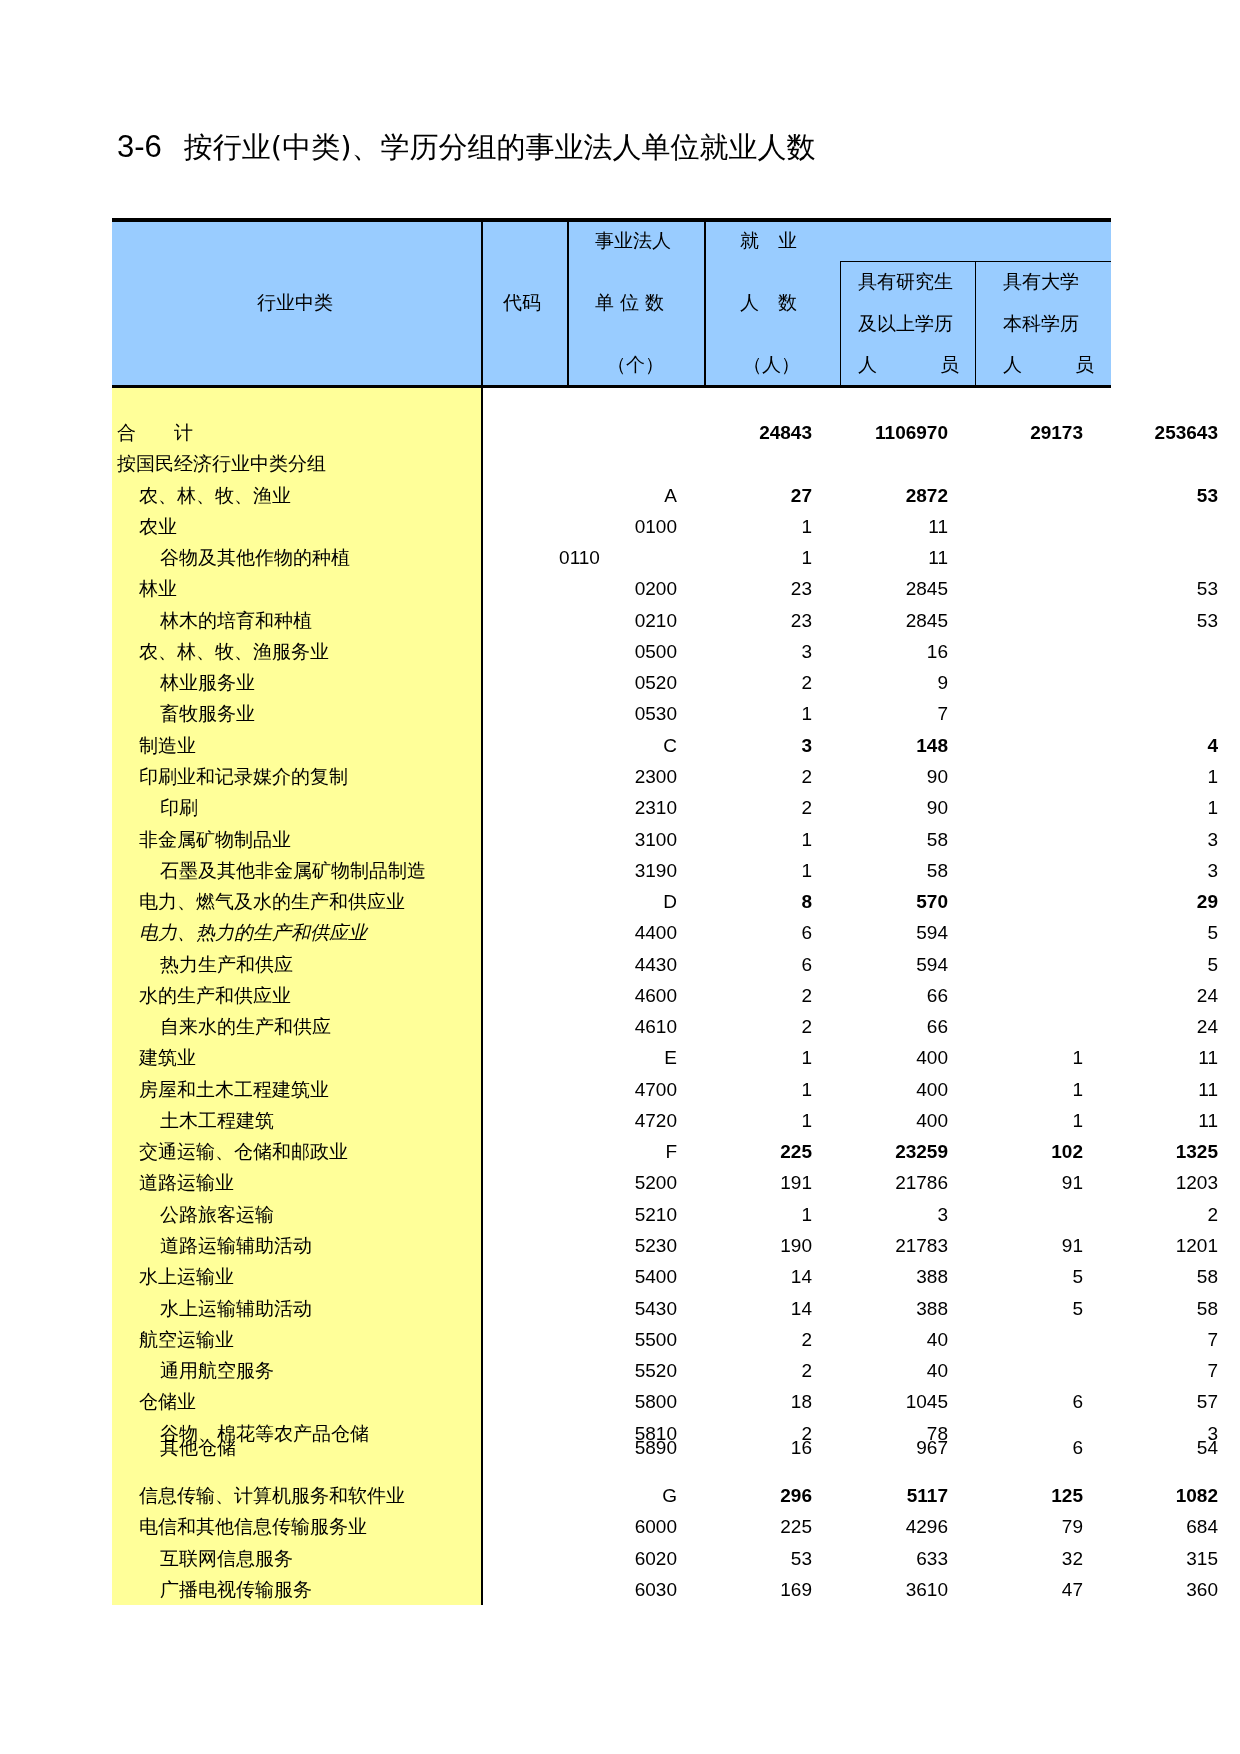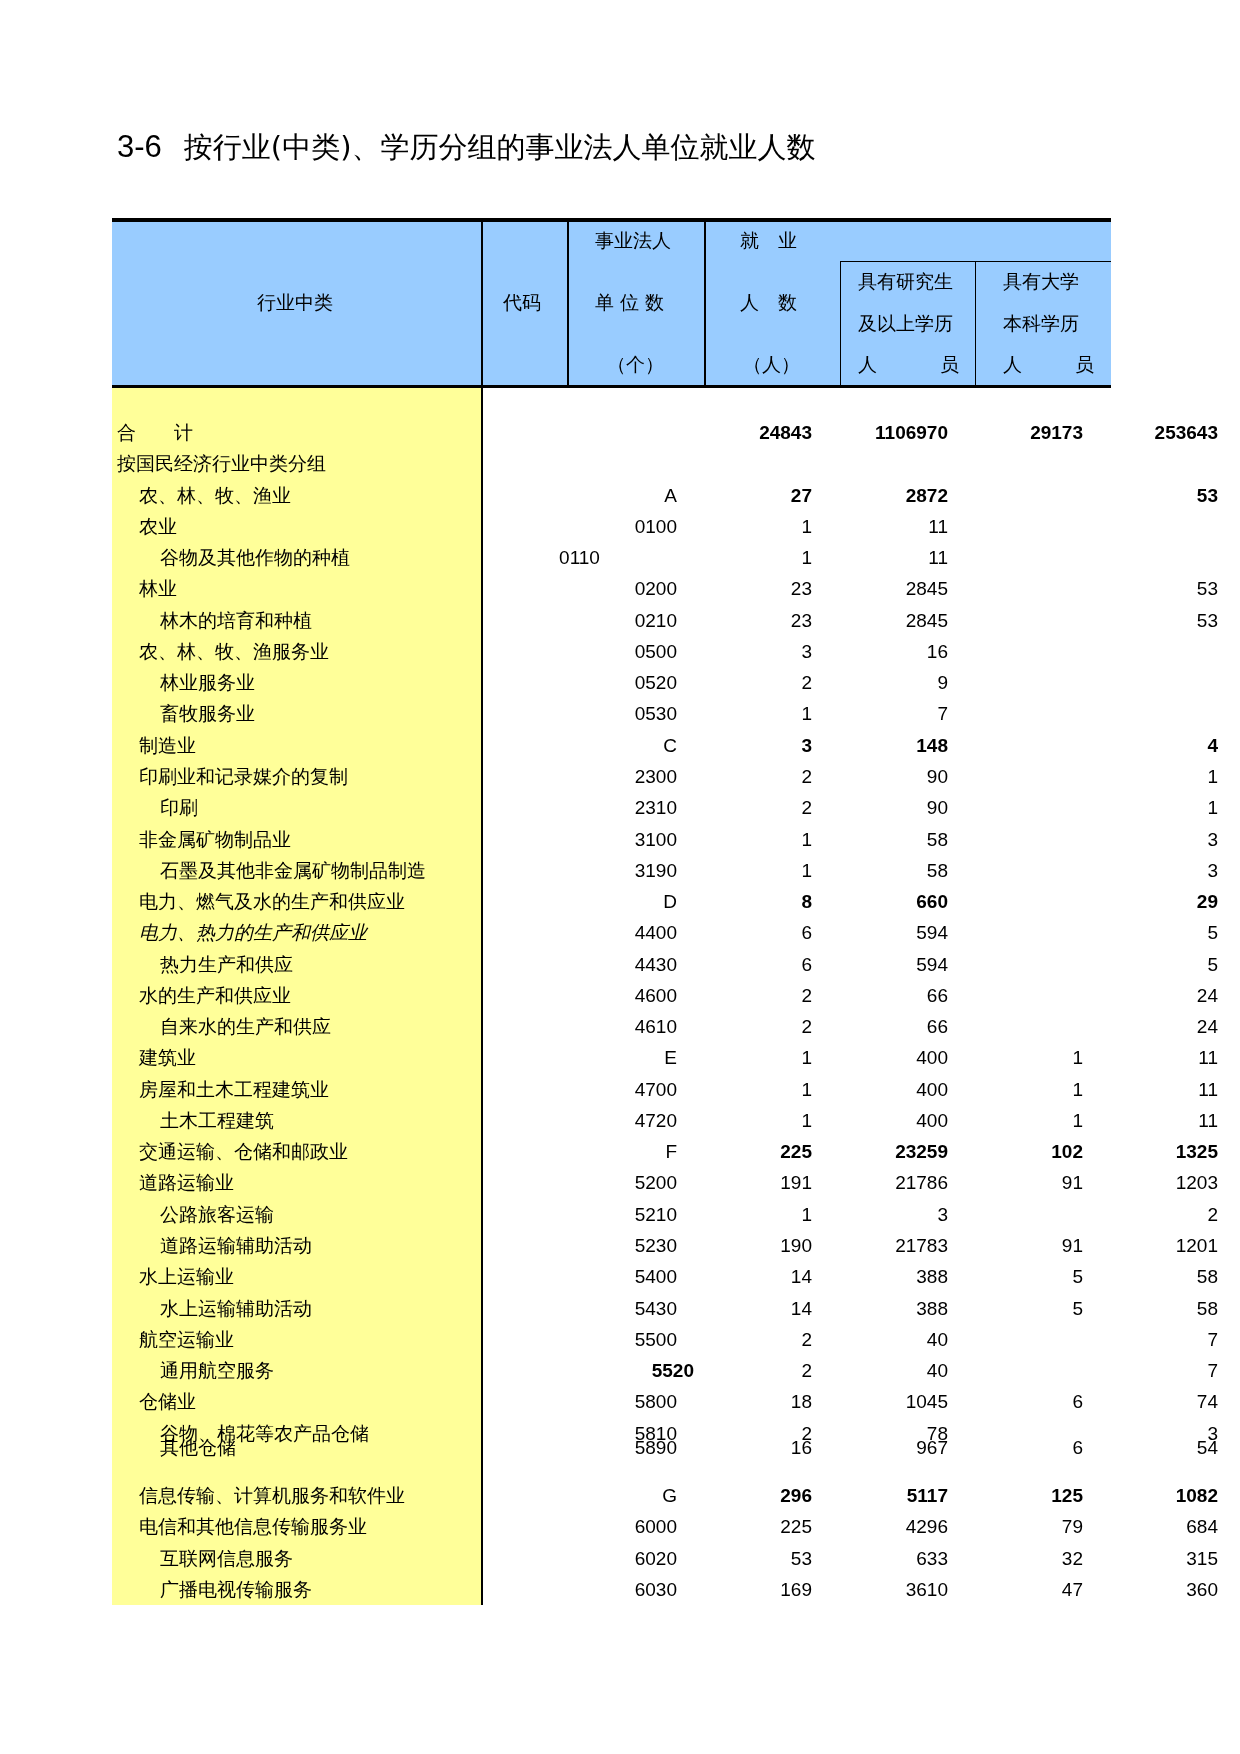--- a/index.html
+++ b/index.html
@@ -180,21 +180,21 @@
       <div class="c-num" style="left:370px; width:195px; font-weight:normal;">3190</div>
       <div class="c-num" style="left:456px; width:244px;">1</div>
       <div class="c-num" style="left:590px; width:246px;">58</div>
       <div class="c-num" style="left:725px; width:246px;"></div>
       <div class="c-num" style="left:860px; width:246px;">3</div>
     </div>
     <div class="row bold" style="top: 889.05px;">
       <div class="c-name" style="left:27px; font-weight:normal;">电力、燃气及水的生产和供应业</div>
       <div class="c-num" style="left:370px; width:195px; font-weight:normal;">D</div>
       <div class="c-num" style="left:456px; width:244px;">8</div>
-      <div class="c-num" style="left:590px; width:246px;">660</div>
+      <div class="c-num" style="left:590px; width:246px;">570</div>
       <div class="c-num" style="left:725px; width:246px;"></div>
       <div class="c-num" style="left:860px; width:246px;">29</div>
     </div>
     <div class="row" style="top: 920.32px;">
       <div class="c-name" style="left:27px; font-weight:normal;font-style:italic;">电力、热力的生产和供应业</div>
       <div class="c-num" style="left:370px; width:195px; font-weight:normal;">4400</div>
       <div class="c-num" style="left:456px; width:244px;">6</div>
       <div class="c-num" style="left:590px; width:246px;">594</div>
       <div class="c-num" style="left:725px; width:246px;"></div>
       <div class="c-num" style="left:860px; width:246px;">5</div>
@@ -298,33 +298,33 @@
     <div class="row" style="top: 1326.83px;">
       <div class="c-name" style="left:27px; font-weight:normal;">航空运输业</div>
       <div class="c-num" style="left:370px; width:195px; font-weight:normal;">5500</div>
       <div class="c-num" style="left:456px; width:244px;">2</div>
       <div class="c-num" style="left:590px; width:246px;">40</div>
       <div class="c-num" style="left:725px; width:246px;"></div>
       <div class="c-num" style="left:860px; width:246px;">7</div>
     </div>
     <div class="row" style="top: 1358.1px;">
       <div class="c-name" style="left:48px; font-weight:normal;">通用航空服务</div>
-      <div class="c-num" style="left:370px; width:195px; font-weight:bold;margin-left:17px;">5520</div>
+      <div class="c-num" style="left:370px; width:195px; font-weight:normal;">5520</div>
       <div class="c-num" style="left:456px; width:244px;">2</div>
       <div class="c-num" style="left:590px; width:246px;">40</div>
       <div class="c-num" style="left:725px; width:246px;"></div>
       <div class="c-num" style="left:860px; width:246px;">7</div>
     </div>
     <div class="row" style="top: 1389.37px;">
       <div class="c-name" style="left:27px; font-weight:normal;">仓储业</div>
       <div class="c-num" style="left:370px; width:195px; font-weight:normal;">5800</div>
       <div class="c-num" style="left:456px; width:244px;">18</div>
       <div class="c-num" style="left:590px; width:246px;">1045</div>
       <div class="c-num" style="left:725px; width:246px;">6</div>
-      <div class="c-num" style="left:860px; width:246px;">74</div>
+      <div class="c-num" style="left:860px; width:246px;">57</div>
     </div>
     <div class="row" style="top: 1420.64px;">
       <div class="c-name" style="left:48px; font-weight:normal;">谷物、棉花等农产品仓储</div>
       <div class="c-num" style="left:370px; width:195px; font-weight:normal;">5810</div>
       <div class="c-num" style="left:456px; width:244px;">2</div>
       <div class="c-num" style="left:590px; width:246px;">78</div>
       <div class="c-num" style="left:725px; width:246px;"></div>
       <div class="c-num" style="left:860px; width:246px;">3</div>
     </div>
     <div class="row" style="top: 1435px;">

